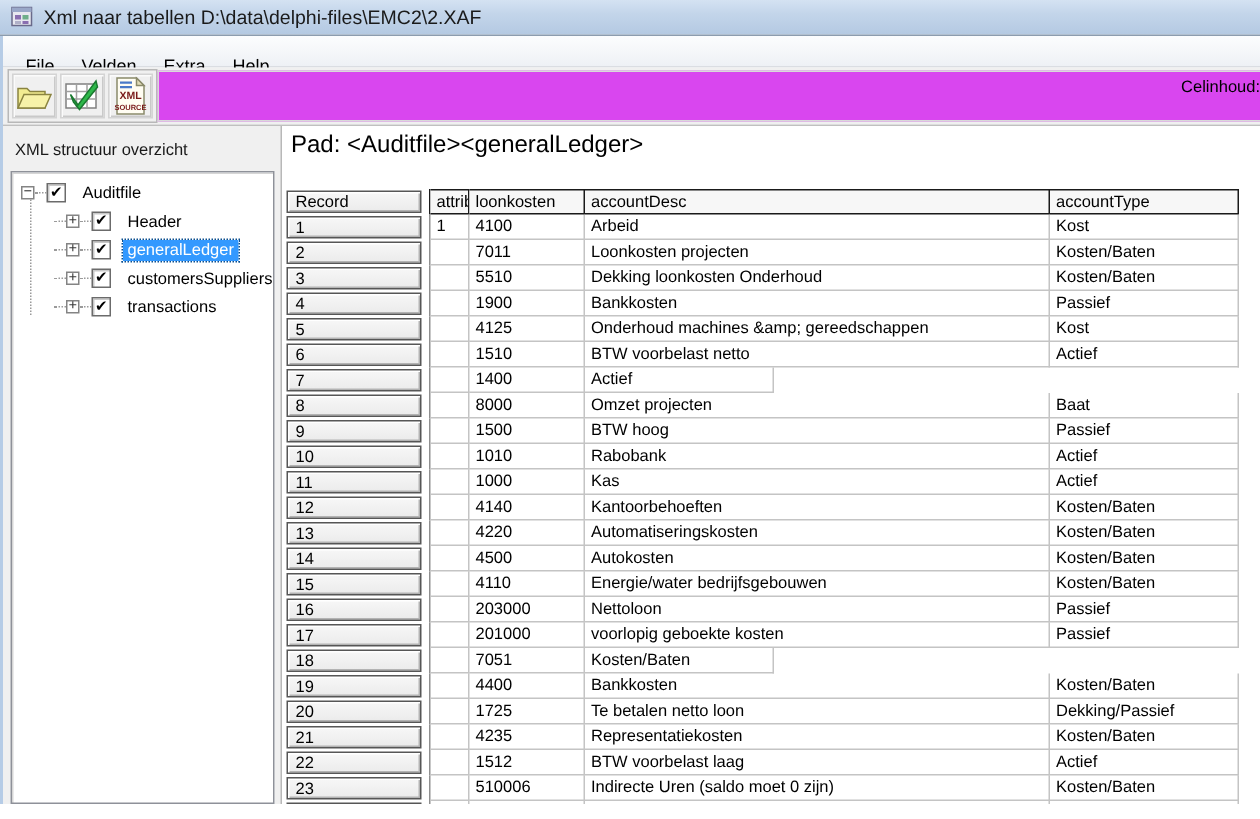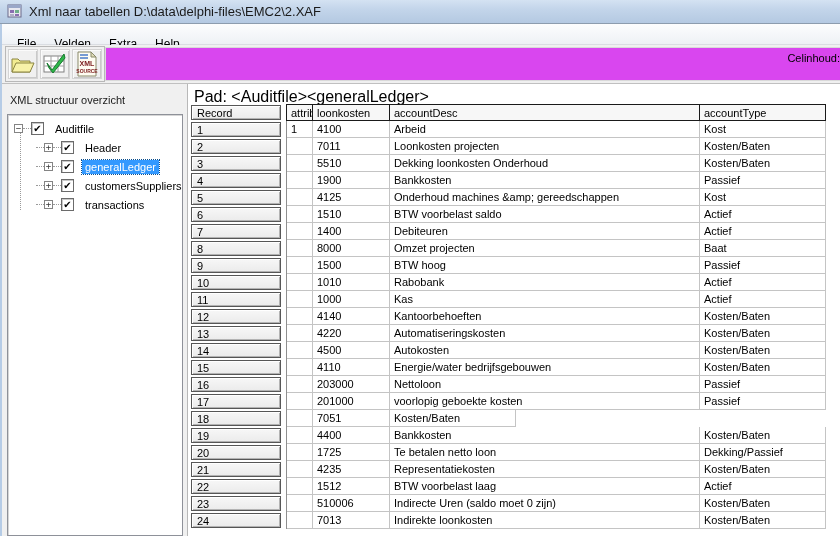--- a/index.html
+++ b/index.html
@@ -71,21 +71,21 @@
   .checkbox {
     width:13px; height:13px; flex:0 0 13px; background:#fff; border:1px solid #6b6b6b;
     box-shadow:inset 1px 1px 0 #c9c9c9; font-size:10px; line-height:11px; text-align:center; color:#000;
   }
   .tree-label { margin-left:8px; padding:1px 3px; font-size:11px; }
   .tree-row.selected .tree-label { background:#3399ff; color:#fff; outline:1px dotted #0b4f8f; }
 
   
   .content { flex:1; background:#fff; overflow:hidden; display:flex; flex-direction:column; }
   .pathbar { height:20px; flex:0 0 20px; padding:4px 0 0 6px; font-size:16px; }
-  .grid { padding-left:3px; overflow:hidden; }
+  .grid { margin-top:22px; padding-left:3px; overflow:hidden; }
 
   .grid-row { display:flex; height:17px; align-items:center; }
   .cell { height:17px; display:flex; align-items:center; overflow:hidden; white-space:nowrap; }
   .w-record { width:90px; flex:0 0 90px; }
   .gapcol { width:5px; flex:0 0 5px; height:17px; }
   .w-attrib { width:26px; flex:0 0 26px; }
   .w-id { width:77px; flex:0 0 77px; }
   .w-desc { width:310px; flex:0 0 310px; }
   .w-type { width:126px; flex:0 0 126px; }
 
@@ -286,31 +286,30 @@
       <div class="data-cell w-desc" data-cell="accountDesc">Onderhoud machines &amp;amp; gereedschappen</div>
       <div class="data-cell w-type" data-cell="accountType">Kost</div>
     </div>
   </div>
                 <div class="grid-row">
     <div class="cell w-record record-cell" data-cell="record">6</div>
     <div class="gapcol"></div>
     <div class="cellgroup">
       <div class="data-cell w-attrib" data-cell="attrib"></div>
       <div class="data-cell w-id" data-cell="accountID">1510</div>
-      <div class="data-cell w-desc" data-cell="accountDesc">BTW voorbelast saldo</div>
+      <div class="data-cell w-desc" data-cell="accountDesc">BTW voorbelast netto</div>
       <div class="data-cell w-type" data-cell="accountType">Actief</div>
     </div>
   </div>
                 <div class="grid-row">
     <div class="cell w-record record-cell" data-cell="record">7</div>
     <div class="gapcol"></div>
     <div class="cellgroup">
       <div class="data-cell w-attrib" data-cell="attrib"></div>
       <div class="data-cell w-id" data-cell="accountID">1400</div>
-      <div class="data-cell w-desc" data-cell="accountDesc">Debiteuren</div>
       <div class="data-cell w-type" data-cell="accountType">Actief</div>
     </div>
   </div>
                 <div class="grid-row">
     <div class="cell w-record record-cell" data-cell="record">8</div>
     <div class="gapcol"></div>
     <div class="cellgroup">
       <div class="data-cell w-attrib" data-cell="attrib"></div>
       <div class="data-cell w-id" data-cell="accountID">8000</div>
       <div class="data-cell w-desc" data-cell="accountDesc">Omzet projecten</div>

